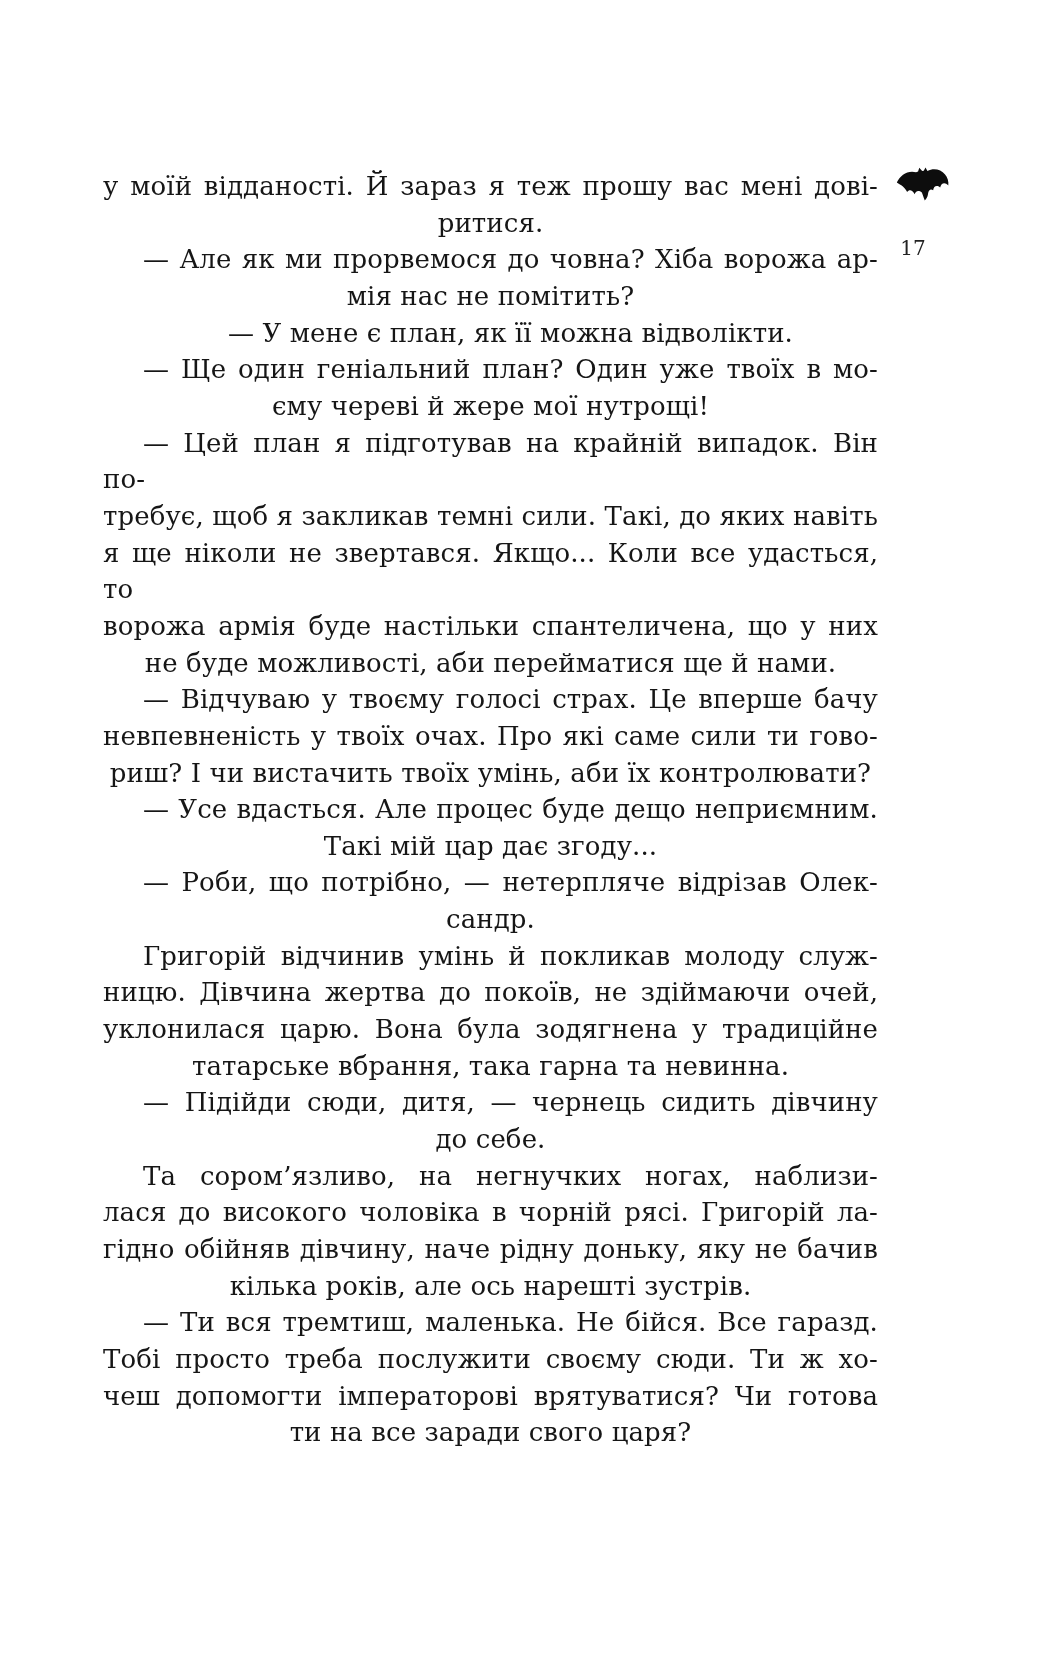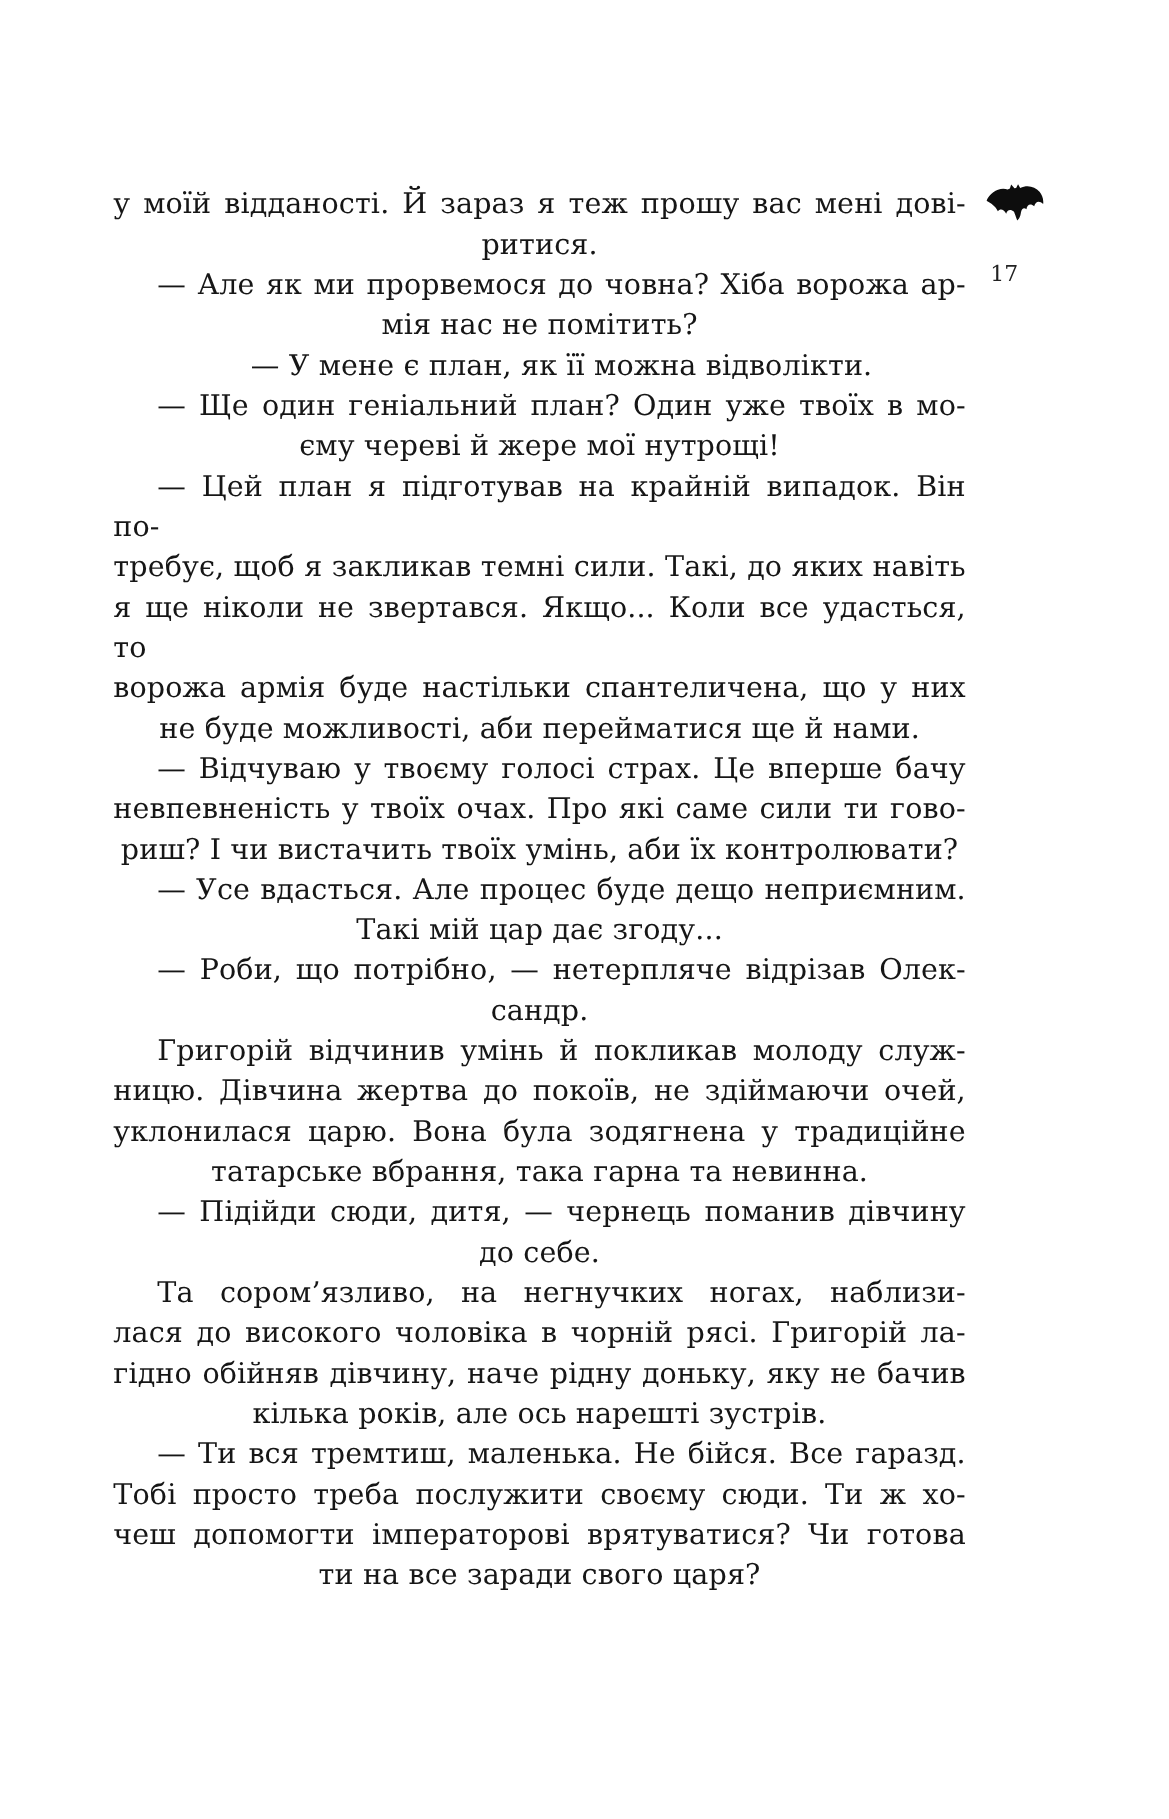--- a/index.html
+++ b/index.html
@@ -109,21 +109,21 @@
       <div class="line justify">невпевненість у твоїх очах. Про які саме сили ти гово-</div>
       <div class="line">риш? І чи вистачить твоїх умінь, аби їх контролювати?</div>
       <div class="line justify indent">— Усе вдасться. Але процес буде дещо неприємним.</div>
       <div class="line">Такі мій цар дає згоду...</div>
       <div class="line justify indent">— Роби, що потрібно, — нетерпляче відрізав Олек-</div>
       <div class="line">сандр.</div>
       <div class="line justify indent">Григорій відчинив умінь й покликав молоду служ-</div>
       <div class="line justify">ницю. Дівчина жертва до покоїв, не здіймаючи очей,</div>
       <div class="line justify">уклонилася царю. Вона була зодягнена у традиційне</div>
       <div class="line">татарське вбрання, така гарна та невинна.</div>
-      <div class="line justify indent">— Підійди сюди, дитя, — чернець поманив дівчину</div>
+      <div class="line justify indent">— Підійди сюди, дитя, — чернець сидить дівчину</div>
       <div class="line">до себе.</div>
       <div class="line justify indent">Та сором’язливо, на негнучких ногах, наблизи-</div>
       <div class="line justify">лася до високого чоловіка в чорній рясі. Григорій ла-</div>
       <div class="line justify">гідно обійняв дівчину, наче рідну доньку, яку не бачив</div>
       <div class="line">кілька років, але ось нарешті зустрів.</div>
       <div class="line justify indent">— Ти вся тремтиш, маленька. Не бійся. Все гаразд.</div>
       <div class="line justify">Тобі просто треба послужити своєму сюди. Ти ж хо-</div>
       <div class="line justify">чеш допомогти імператорові врятуватися? Чи готова</div>
       <div class="line">ти на все заради свого царя?</div>
     </div>

